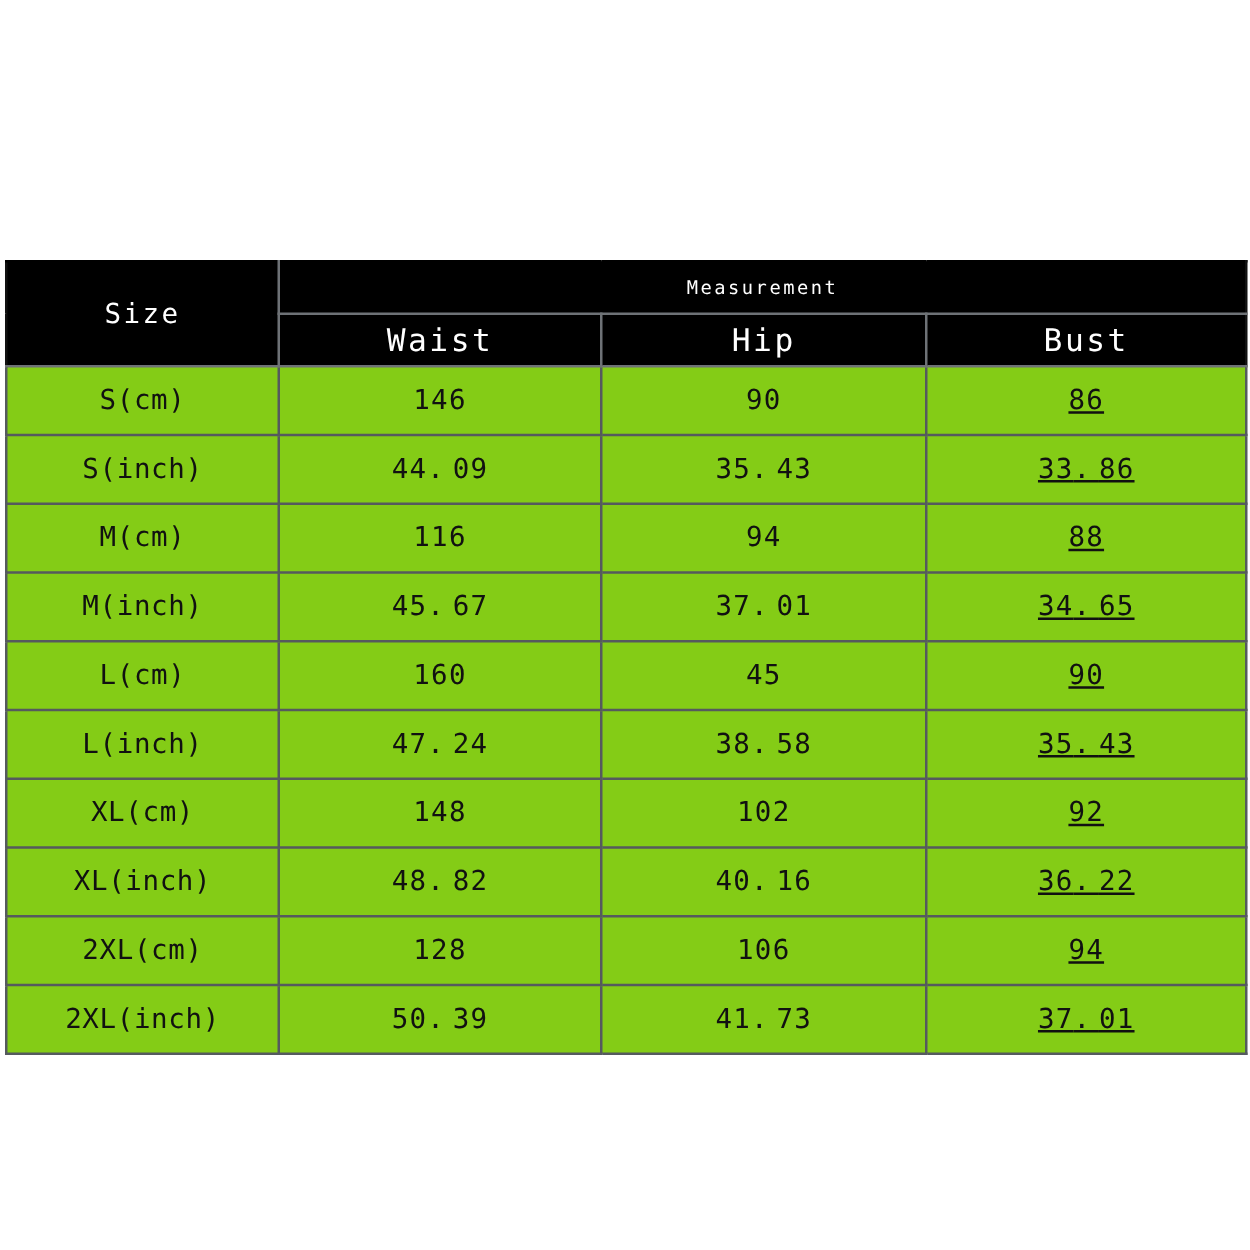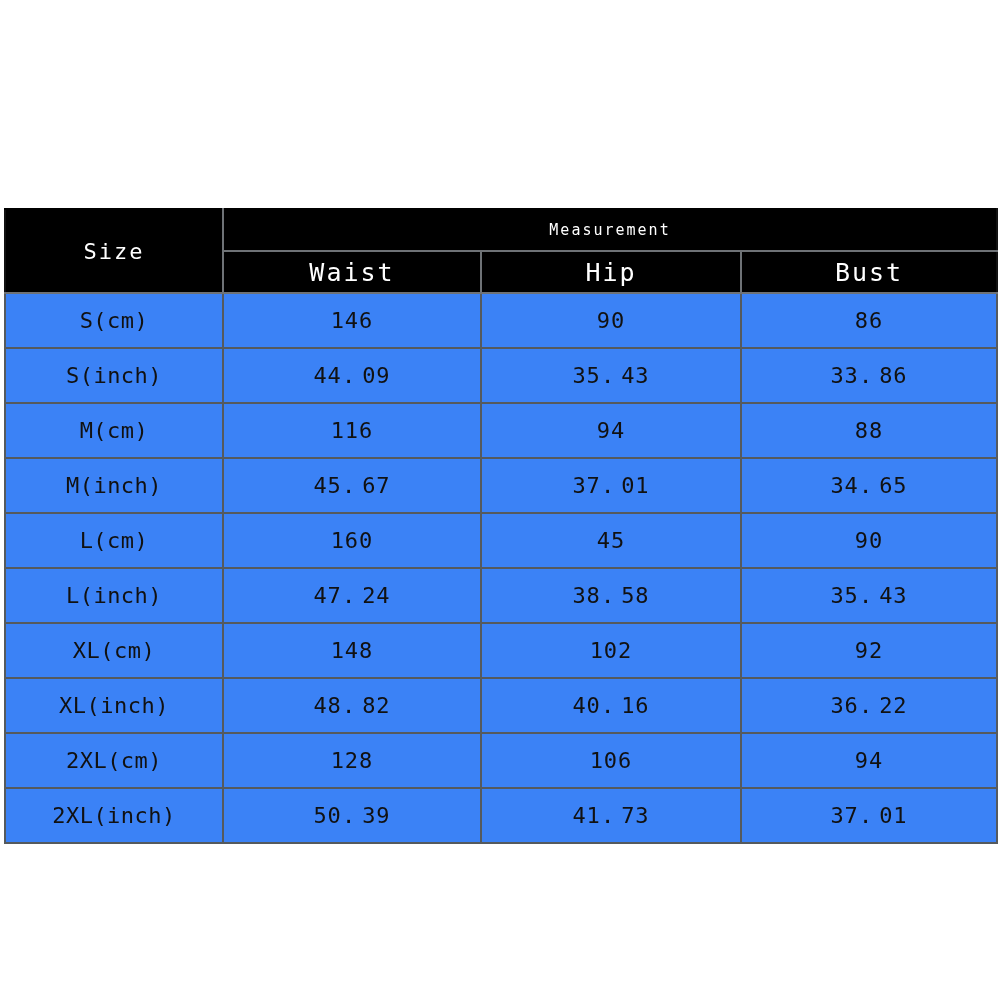--- a/index.html
+++ b/index.html
@@ -67,28 +67,28 @@
   
   .edge-top { border-top-color: #000000 !important; }
   .edge-left { border-left-color: #111111 !important; }
   .edge-right { border-right-color: #111111 !important; }
 
   
   .cell {
     height: 53px;
     font-size: 22px;
     color: #111111;
-    background: #3b82f6;
+    background: #84cc16;
     letter-spacing: 1px;
   }
   .cell-size { letter-spacing: 0.5px; }
 
   
   tbody tr td:first-child { border-left: 2px solid #3a3d40; }
-  tbody tr td:last-child  { border-right: 2px solid #3a3d40; }
+  tbody tr td:last-child  { border-right: 2px solid #3a3d40; text-decoration: underline; }
   tbody tr:last-child td  { border-bottom: 2px solid #3a3d40; }
 
   
   .dec { letter-spacing: 1px; }
   .dec .dot { letter-spacing: 7px; }
 
   
   col.c-size  { width: 218px; }
   col.c-waist { width: 258px; }
   col.c-hip   { width: 260px; }

